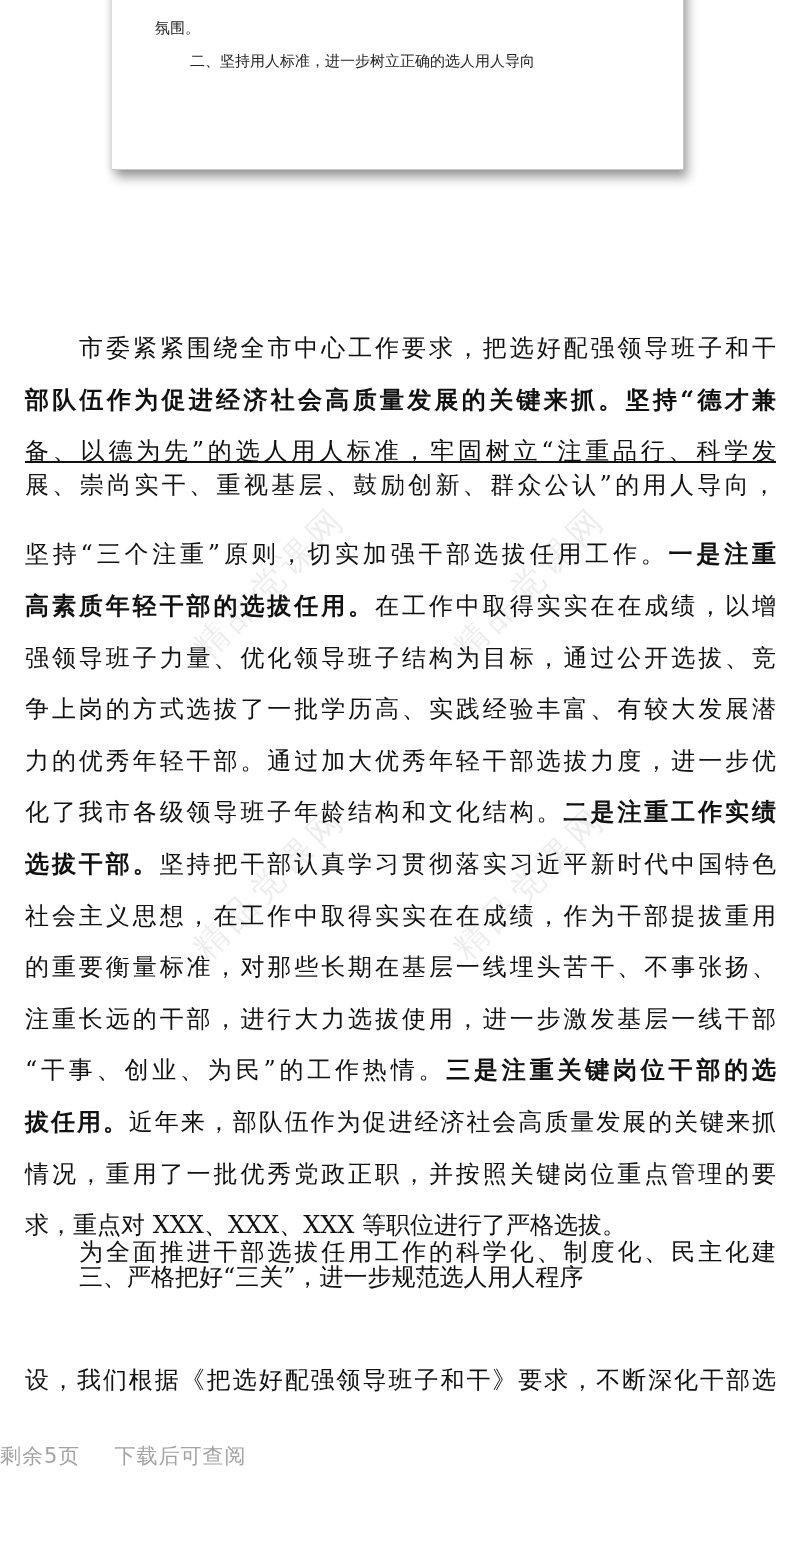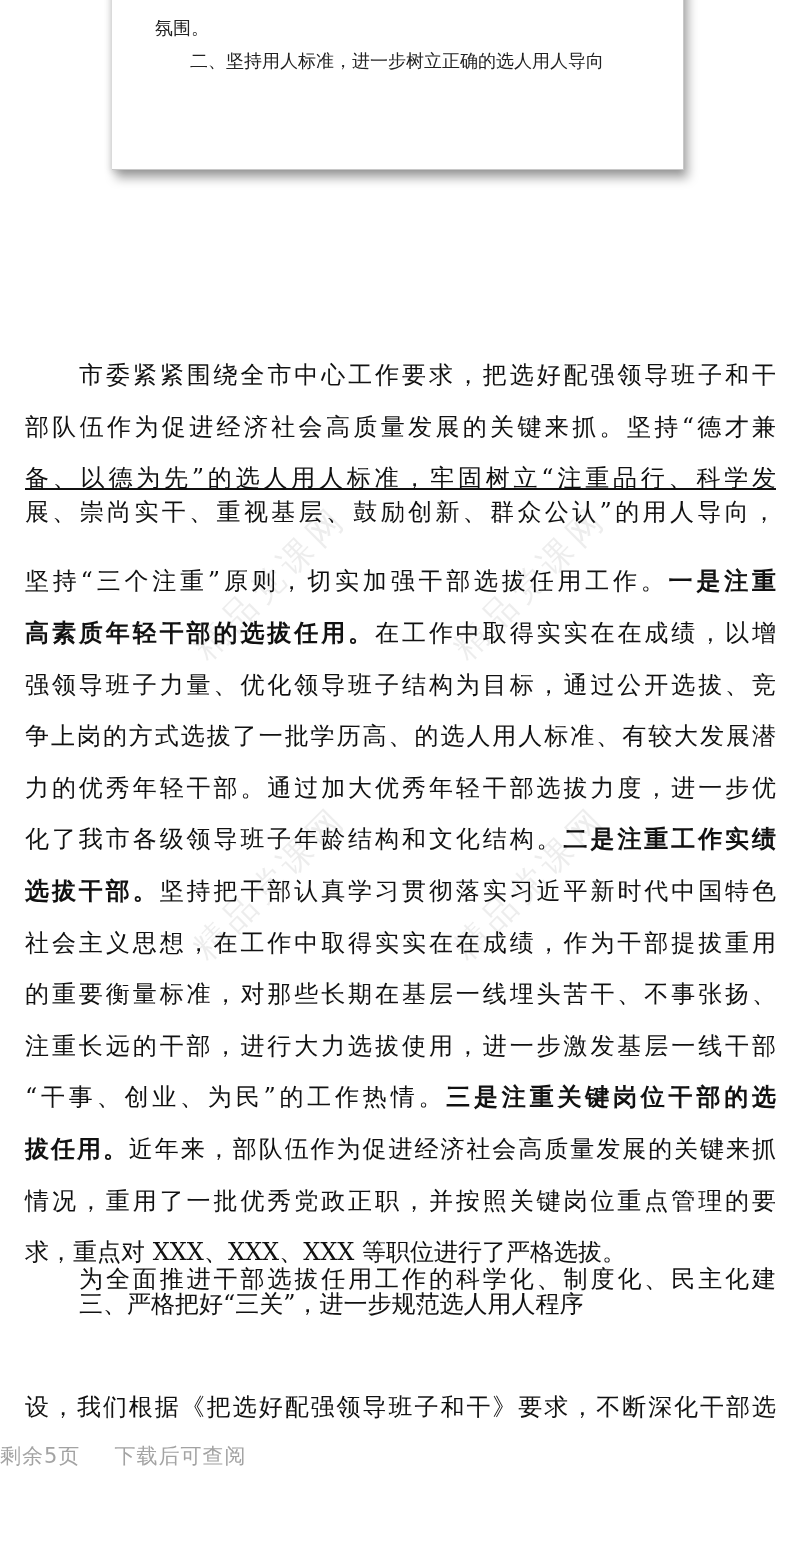--- a/index.html
+++ b/index.html
@@ -9,33 +9,33 @@
     color: #111;
   }
   
   .preview-card {
     position: absolute; left: 112px; top: -20px; width: 571px; height: 189px;
     background: #fff;
     box-shadow: 4px 8px 10px rgba(0,0,0,0.35), -2px 2px 6px rgba(0,0,0,0.12);
     border-right: 1px solid #c8c8c8; border-bottom: 1px solid #c8c8c8;
   }
   .card-line {
-    position: absolute; font-size: 18px; line-height: 18px; white-space: nowrap;
+    position: absolute; font-size: 15px; line-height: 18px; white-space: nowrap;
     color: #222;
   }
   .card-line.l1 { left: 43px; top: 39px; }
   .card-line.l2 { left: 78px; top: 72px; }
 
   
   .body-text { position: absolute; left: 25px; top: 0; width: 751px; }
   .line {
     position: absolute; left: 0; width: 751px; height: 30px;
     font-size: 24px; line-height: 30px;
     text-align: justify; text-align-last: justify;
-    white-space: nowrap; letter-spacing: 0; margin-top: 27px;
+    white-space: nowrap; letter-spacing: 0;
   }
   .line.short { text-align-last: left; }
   .b { font-weight: bold; }
 
   
   .watermark {
     position: absolute; font-size: 34px; color: rgba(0,0,0,0.07);
     transform: rotate(-45deg); white-space: nowrap; pointer-events: none;
     font-family: "DejaVu Sans", sans-serif; letter-spacing: 6px;
   }
@@ -50,27 +50,27 @@
 </head>
 <body>
 
 <div class="preview-card">
   <div class="card-line l1">氛围。</div>
   <div class="card-line l2">二、坚持用人标准，进一步树立正确的选人用人导向</div>
 </div>
 
 <div class="body-text" id="body-text">
     <div class="line" style="top: 333px; left: 54px; width: 697px;"><span>市委紧紧围绕全市中心工作要求，把选好配强领导班子和干</span></div>
-    <div class="line" style="top: 384.6px;"><span>部队伍作为促进经济社会高质量发展的关键来抓。坚持“德才兼</span></div>
+    <div class="line" style="top: 384.6px; font-weight: bold;"><span>部队伍作为促进经济社会高质量发展的关键来抓。坚持“德才兼</span></div>
     <div class="line" style="top: 436.2px; text-decoration: underline;"><span>备、以德为先”的选人用人标准，牢固树立“注重品行、科学发</span></div>
     <div class="line" style="top: 470px;"><span>展、崇尚实干、重视基层、鼓励创新、群众公认”的用人导向，</span></div>
     <div class="line" style="top: 539.4px;"><span>坚持“三个注重”原则，切实加强干部选拔任用工作。</span><span class="b">一是注重</span></div>
     <div class="line" style="top: 591px;"><span class="b">高素质年轻干部的选拔任用。</span><span>在工作中取得实实在在成绩，以增</span></div>
     <div class="line" style="top: 642.6px;"><span>强领导班子力量、优化领导班子结构为目标，通过公开选拔、竞</span></div>
-    <div class="line" style="top: 694.2px;"><span>争上岗的方式选拔了一批学历高、的选人用人标准、有较大发展潜</span></div>
+    <div class="line" style="top: 694.2px;"><span>争上岗的方式选拔了一批学历高、实践经验丰富、有较大发展潜</span></div>
     <div class="line" style="top: 745.8px;"><span>力的优秀年轻干部。通过加大优秀年轻干部选拔力度，进一步优</span></div>
     <div class="line" style="top: 797.4px;"><span>化了我市各级领导班子年龄结构和文化结构。</span><span class="b">二是注重工作实绩</span></div>
     <div class="line" style="top: 849px;"><span class="b">选拔干部。</span><span>坚持把干部认真学习贯彻落实习近平新时代中国特色</span></div>
     <div class="line" style="top: 900.6px;"><span>社会主义思想，在工作中取得实实在在成绩，作为干部提拔重用</span></div>
     <div class="line" style="top: 952.2px;"><span>的重要衡量标准，对那些长期在基层一线埋头苦干、不事张扬、</span></div>
     <div class="line" style="top: 1003.8px;"><span>注重长远的干部，进行大力选拔使用，进一步激发基层一线干部</span></div>
     <div class="line" style="top: 1055.4px;"><span>“干事、创业、为民”的工作热情。</span><span class="b">三是注重关键岗位干部的选</span></div>
     <div class="line" style="top: 1107px;"><span class="b">拔任用。</span><span>近年来，部队伍作为促进经济社会高质量发展的关键来抓</span></div>
     <div class="line" style="top: 1158.6px;"><span>情况，重用了一批优秀党政正职，并按照关键岗位重点管理的要</span></div>
     <div class="line short" style="top: 1210.2px;"><span>求，重点对 XXX、XXX、XXX 等职位进行了严格选拔。</span></div>

